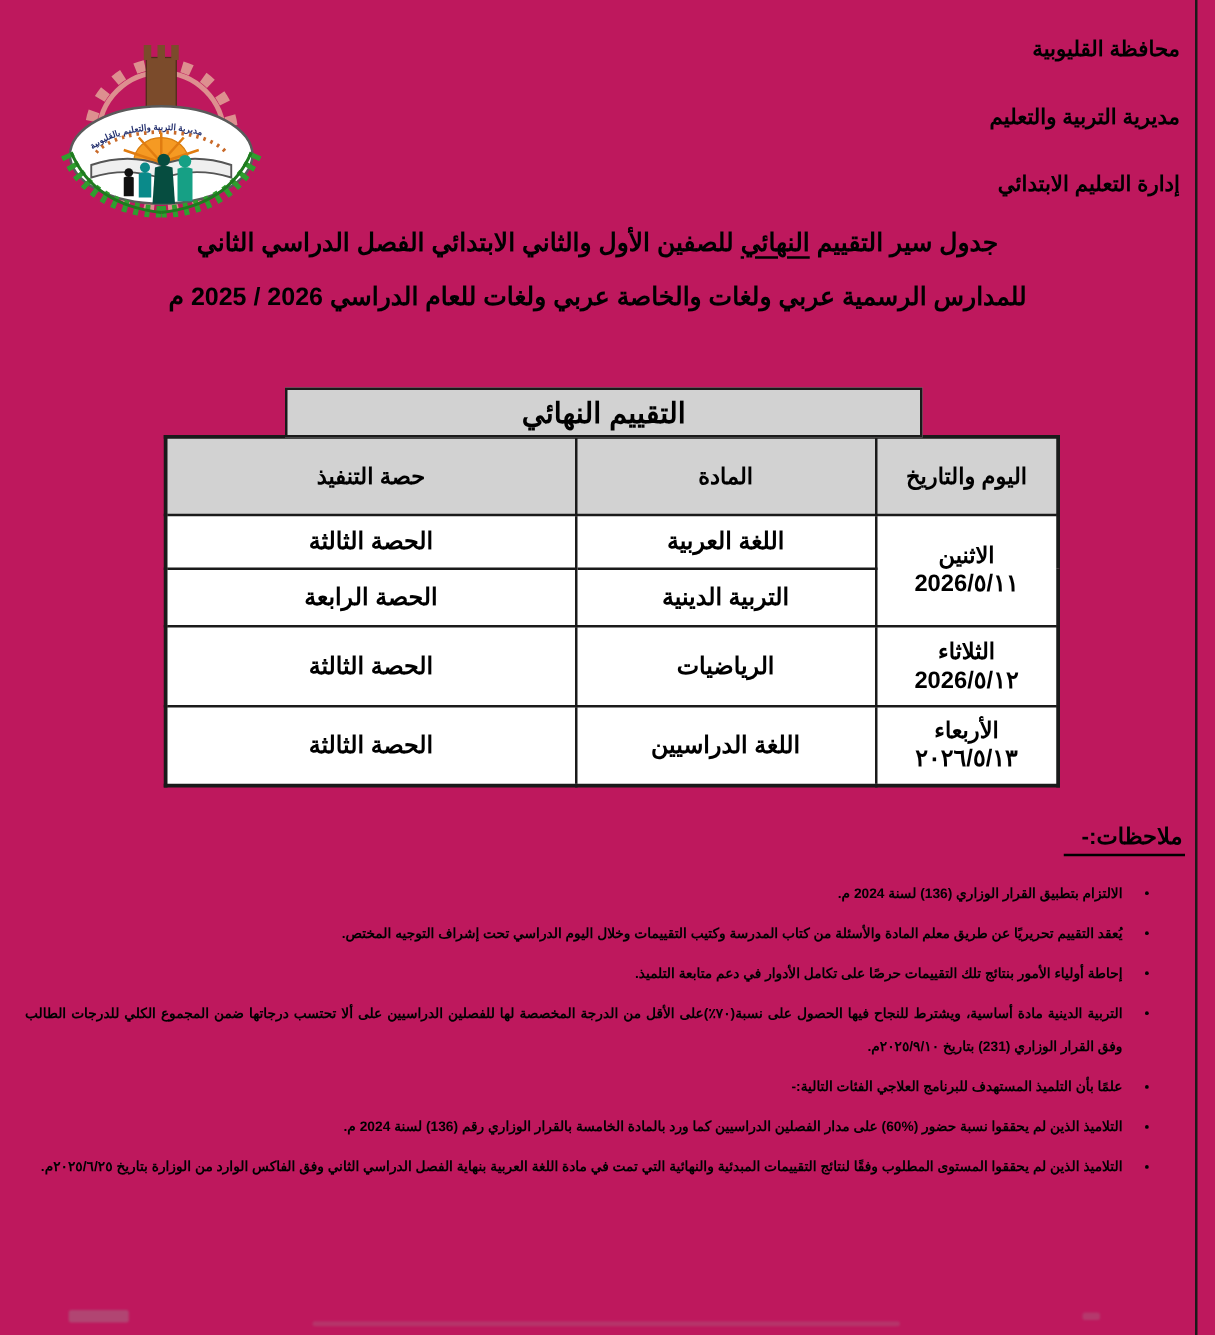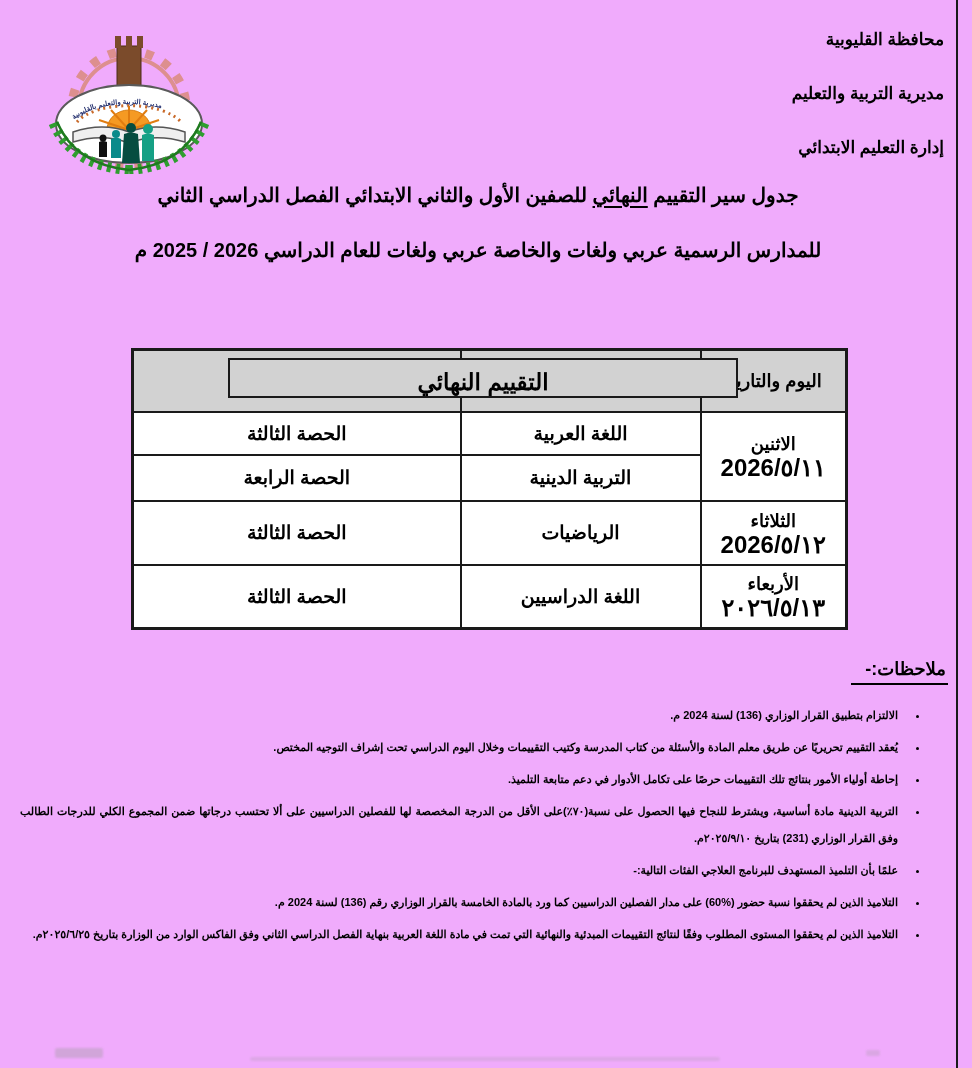--- a/index.html
+++ b/index.html
@@ -1,61 +1,61 @@
 <!DOCTYPE html>
 <html lang="ar"><head>
 <meta charset="utf-8">
 <style>
   * { margin:0; padding:0; box-sizing:border-box; }
   body { background:#888; font-family:"Liberation Sans", sans-serif; }
   .page {
-    position:relative; width:972px; height:1068px; background:#f0abfc;
+    position:relative; width:972px; height:1068px; background:#be185d;
     margin:0 auto; overflow:hidden; color:#000; font-weight:bold;
   }
   .page-right-border { position:absolute; top:0; left:956px; width:2px; height:1068px; background:#1a1a1a; }
 
   
   .org-block { position:absolute; top:30px; right:28px; text-align:right; direction:rtl; }
   .org-line { font-size:17px; line-height:20px; margin-bottom:34px; white-space:nowrap; }
 
   .logo-wrap { position:absolute; top:26px; left:33px; width:192px; height:148px; }
 
   
   .title-block { position:absolute; top:182px; left:0; width:956px; direction:rtl; text-align:center; }
   .title-line1 { font-size:20px; line-height:26px; }
   .title-line1 .emph { text-decoration:underline; text-underline-offset:4px;margin-top:32px; }
-  .title-line2 { font-size:20px; line-height:26px; margin-top:29px; }
+  .title-line2 { font-size:20px; line-height:26px; margin-top:17px; }
   .ltr-run { direction:ltr; unicode-bidi:isolate-override; display:inline-block; }
 
   
   .banner {
     position:absolute; top:310px; left:228px; width:510px; height:40px;
     background:#d2d2d2; border:2px solid #1a1a1a; z-index:2;
-    display:flex; align-items:flex-end; justify-content:center;
-    font-size:23px; direction:rtl;margin-top:48px;
+    display:flex; align-items:center; justify-content:center;
+    font-size:23px; direction:rtl;
   }
 
   
   .sched { position:absolute; top:348px; left:131px; z-index:1; }
   table { border-collapse:collapse; table-layout:fixed; direction:rtl; }
   th, td { border:2px solid #1a1a1a; text-align:center; vertical-align:middle; padding:2px 4px; }
   table { border:3px solid #1a1a1a; }
   th { background:#d2d2d2; font-size:18px; line-height:24px; }
   td { font-size:19px; background:#fff; }
   .col-day { width:146px; }
   .col-subj { width:240px; }
   .col-period { width:328px; }
   .row-h1 { height:62px; }
   .row-r1 { height:43px; }
   .row-r2 { height:46px; }
   .row-r3 { height:64px; }
   .row-r4 { height:64px; }
   td.thin-b { border-bottom-width:1px; }
   .day-name { display:block; font-size:18px; line-height:24px; }
-  .day-date { display:block; font-size:24px; line-height:24px; direction:ltr; unicode-bidi:isolate-override; }
+  .day-date { display:block; font-size:19px; line-height:24px; direction:ltr; unicode-bidi:isolate-override; }
 
   
   .notes-heading {
     position:absolute; top:658px; right:24px; direction:rtl;
     font-size:18px; border-bottom:2px solid #000000; padding:0 2px 3px 14px;
   }
   .notes-list {
     position:absolute; top:702px; left:20px; width:906px; direction:rtl;
     list-style:disc outside; padding-right:20px;
   }

